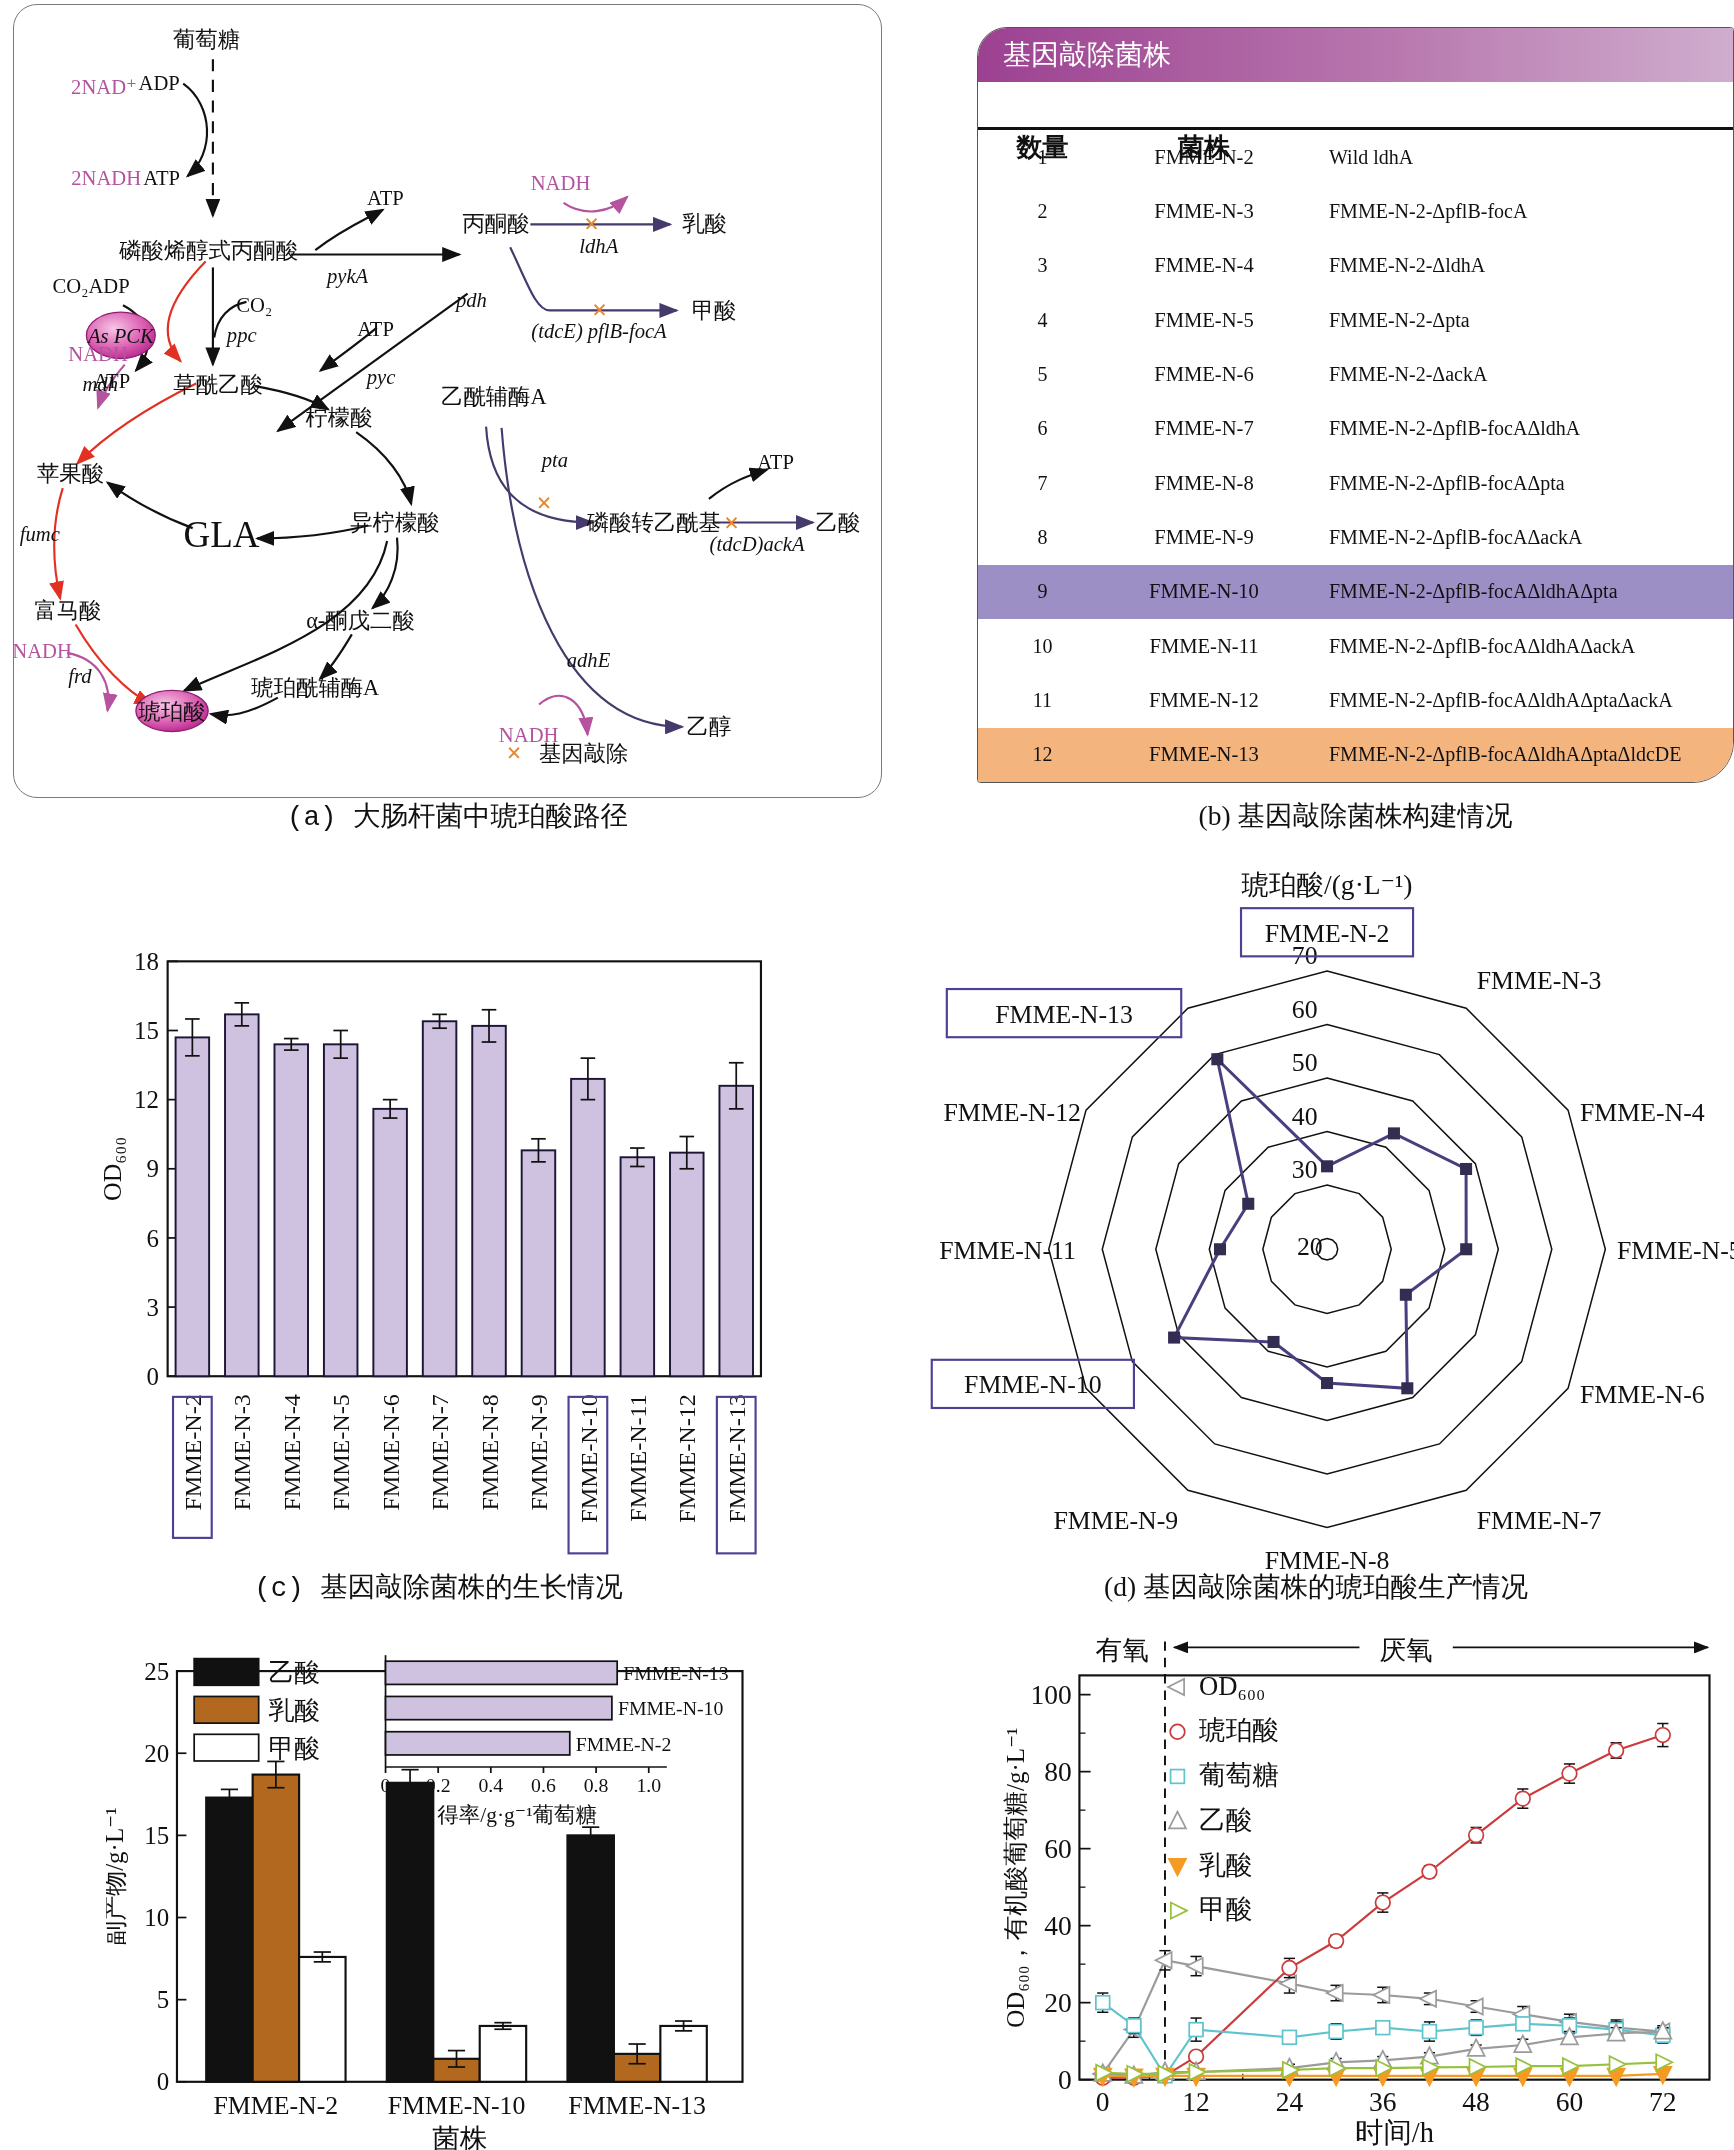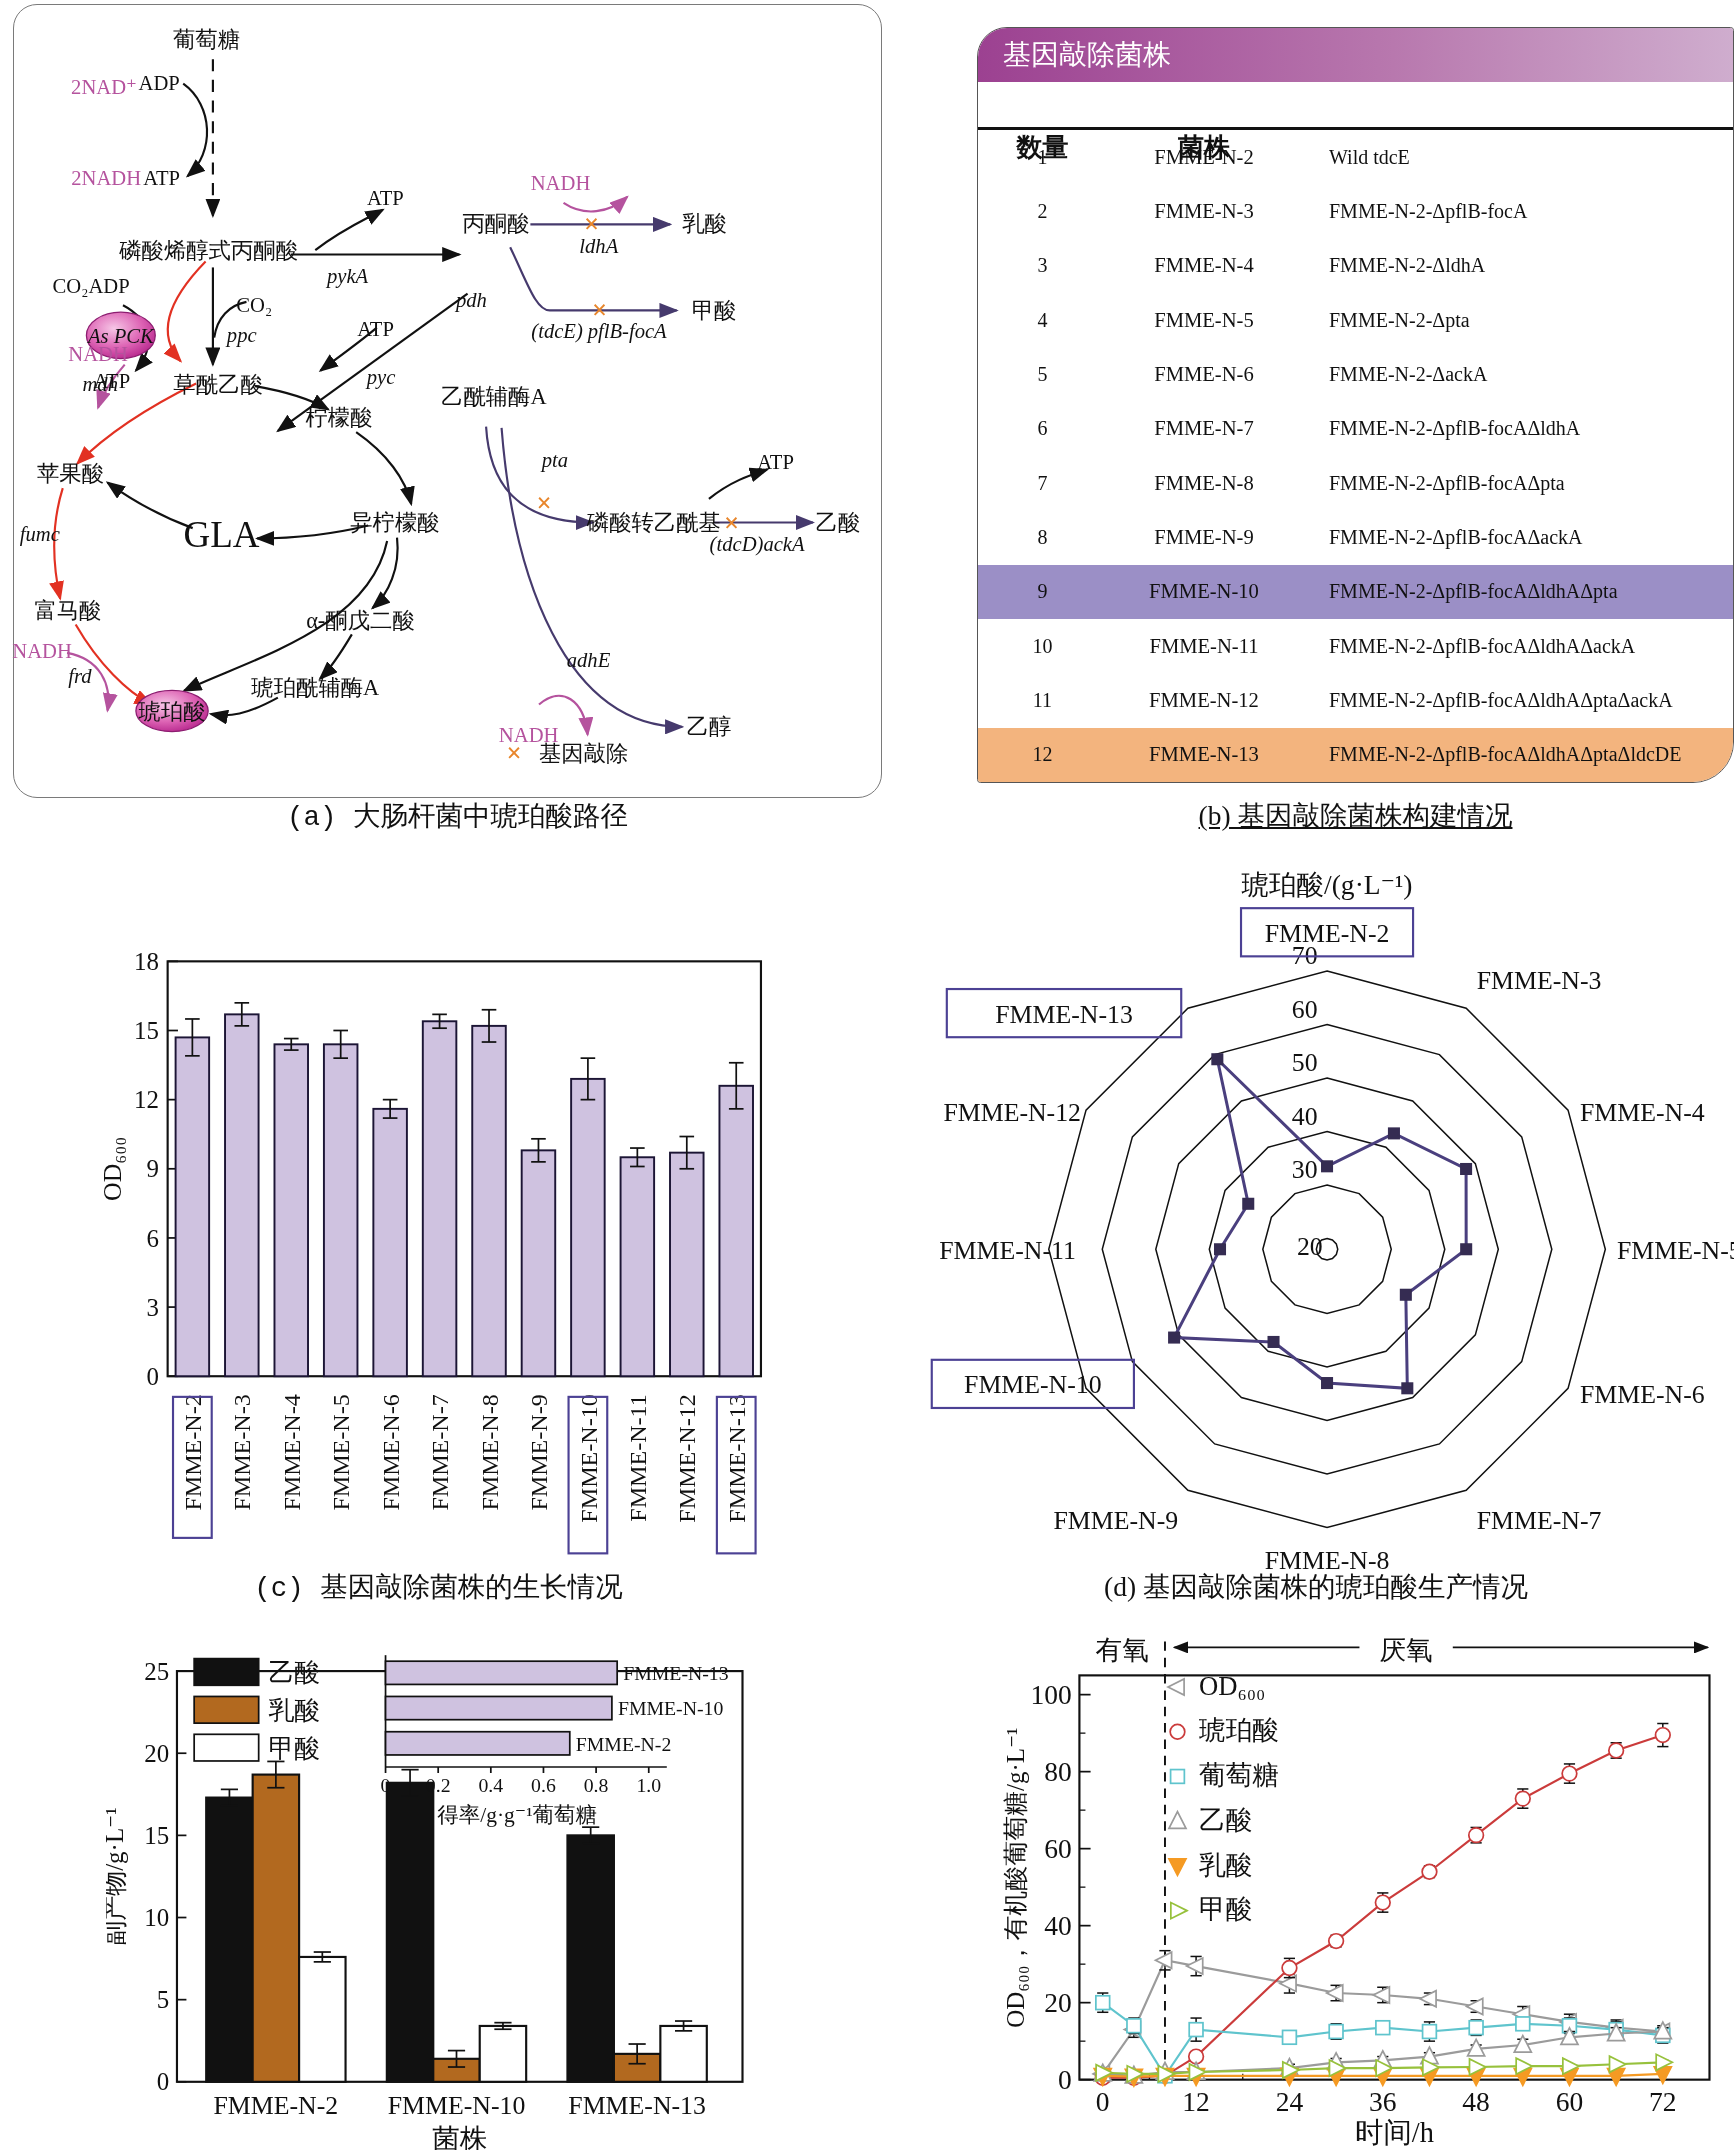--- a/index.html
+++ b/index.html
@@ -27,21 +27,21 @@
   .b-strain{text-align:center;font-size:20.6px;}
   .b-geno{padding-left:28px;font-size:20px;}
   .hl-purple{background:#9b8fc6;}
   .hl-orange{background:#f3b47e;}
   
   #chart-c{left:103px;top:942px;}
   #chart-d{left:895px;top:860px;}
   #chart-e{left:106px;top:1630px;}
   #chart-f{left:1002px;top:1630px;}
   #cap-a{left:23px;top:798px;width:869px;font-family:Liberation Mono, monospace;}
-  #cap-b{left:977px;top:798px;width:757px;text-decoration:underline;}
+  #cap-b{left:977px;top:798px;width:757px;}
   #cap-c{left:103px;top:1569px;width:671px;font-family:Liberation Mono, monospace;}
   #cap-d{left:916px;top:1569px;width:800px;}
   svg text{fill:#111;}
 </style>
 </head>
 <body>
 
 <div class="panel" id="panel-a">
 <svg width="869" height="794" viewBox="0 0 2020 1845">
   <defs>
@@ -161,21 +161,21 @@
 <div class="panel" id="panel-b">
   <div class="b-title">基因敲除菌株</div>
   <div class="b-cols">
     <div>数量</div>
     <div>菌株</div>
   </div>
   <div class="b-rows" id="table-rows">
       <div class="b-row">
         <div class="b-no">1</div>
         <div class="b-strain">FMME-N-2</div>
-        <div class="b-geno">Wild tdcE</div>
+        <div class="b-geno">Wild ldhA</div>
       </div>
       <div class="b-row">
         <div class="b-no">2</div>
         <div class="b-strain">FMME-N-3</div>
         <div class="b-geno">FMME-N-2-ΔpflB-focA</div>
       </div>
       <div class="b-row">
         <div class="b-no">3</div>
         <div class="b-strain">FMME-N-4</div>
         <div class="b-geno">FMME-N-2-ΔldhA</div>

